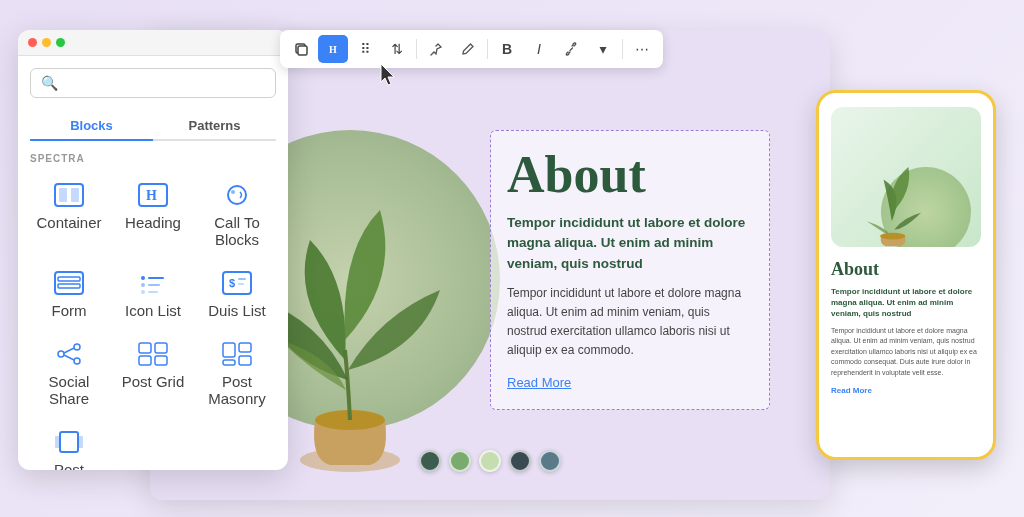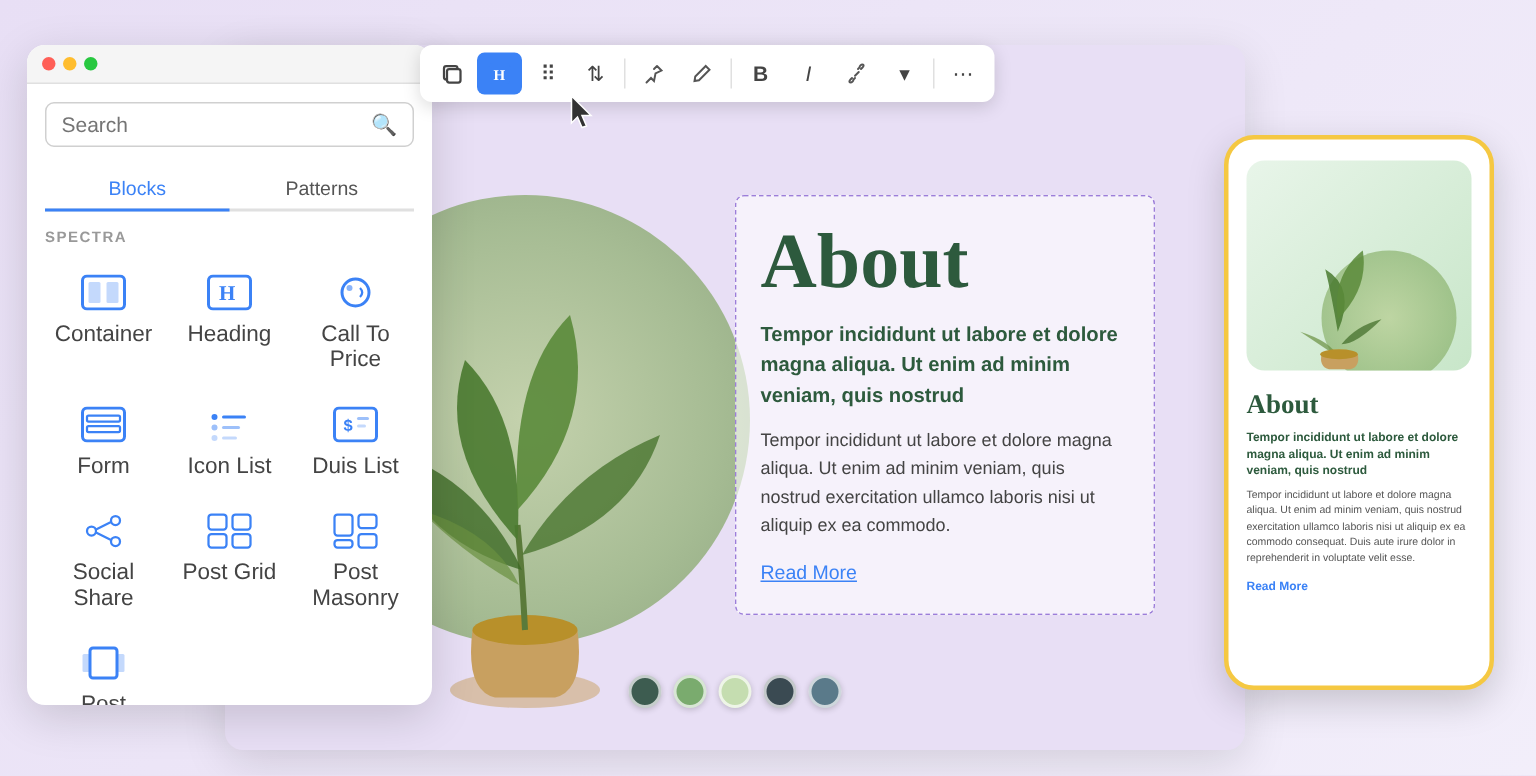--- a/index.html
+++ b/index.html
@@ -114,21 +114,21 @@
       border-bottom: 2px solid #e0e0e0;
       margin-bottom: 12px;
     }
     .panel-tab {
       flex: 1;
       text-align: center;
       padding: 6px 0;
       font-size: 13px;
       color: #555;
       cursor: pointer;
-      font-weight: 400;
+      font-weight: 700;
     }
     .panel-tab.active {
       color: #3b82f6;
       border-bottom: 2px solid #3b82f6;
       margin-bottom: -2px;
     }
 
     .section-label {
       font-size: 10px;
       color: #999;
@@ -378,21 +378,20 @@
 <div class="dash-purple">╱╲</div>
 
 <div class="browser-left">
   <div class="browser-titlebar">
     <span class="traffic-dot dot-red"></span>
     <span class="traffic-dot dot-yellow"></span>
     <span class="traffic-dot dot-green"></span>
   </div>
   <div class="panel-body">
     <div class="search-box">
-      <input type="text" placeholder="Search" style="">
       <span class="search-icon-wrap">🔍</span>
     </div>
     <div class="panel-tabs">
       <div class="panel-tab active">Blocks</div>
       <div class="panel-tab">Patterns</div>
     </div>
     <div class="section-label">SPECTRA</div>
     <div class="block-grid">
 
       <div class="block-item">
@@ -418,21 +417,21 @@
 
 
       <div class="block-item">
         <div class="block-icon">
           <svg width="30" height="24" viewBox="0 0 30 24" fill="none">
             <circle cx="15" cy="12" r="9" stroke="#3b82f6" stroke-width="2" fill="none"></circle>
             <circle cx="11" cy="9" r="2" fill="#3b82f6" opacity="0.6"></circle>
             <path d="M18 15 Q21 12 18 9" stroke="#3b82f6" stroke-width="1.5" fill="none"></path>
           </svg>
         </div>
-        <span class="block-label">Call To Price</span>
+        <span class="block-label">Call To Blocks</span>
       </div>
 
 
       <div class="block-item">
         <div class="block-icon">
           <svg width="30" height="24" viewBox="0 0 30 24" fill="none">
             <rect x="1" y="1" width="28" height="22" rx="3" stroke="#3b82f6" stroke-width="2" fill="none"></rect>
             <rect x="4" y="6" width="22" height="4" rx="1" stroke="#3b82f6" stroke-width="1.5" fill="none"></rect>
             <rect x="4" y="13" width="22" height="4" rx="1" stroke="#3b82f6" stroke-width="1.5" fill="none"></rect>
           </svg>

